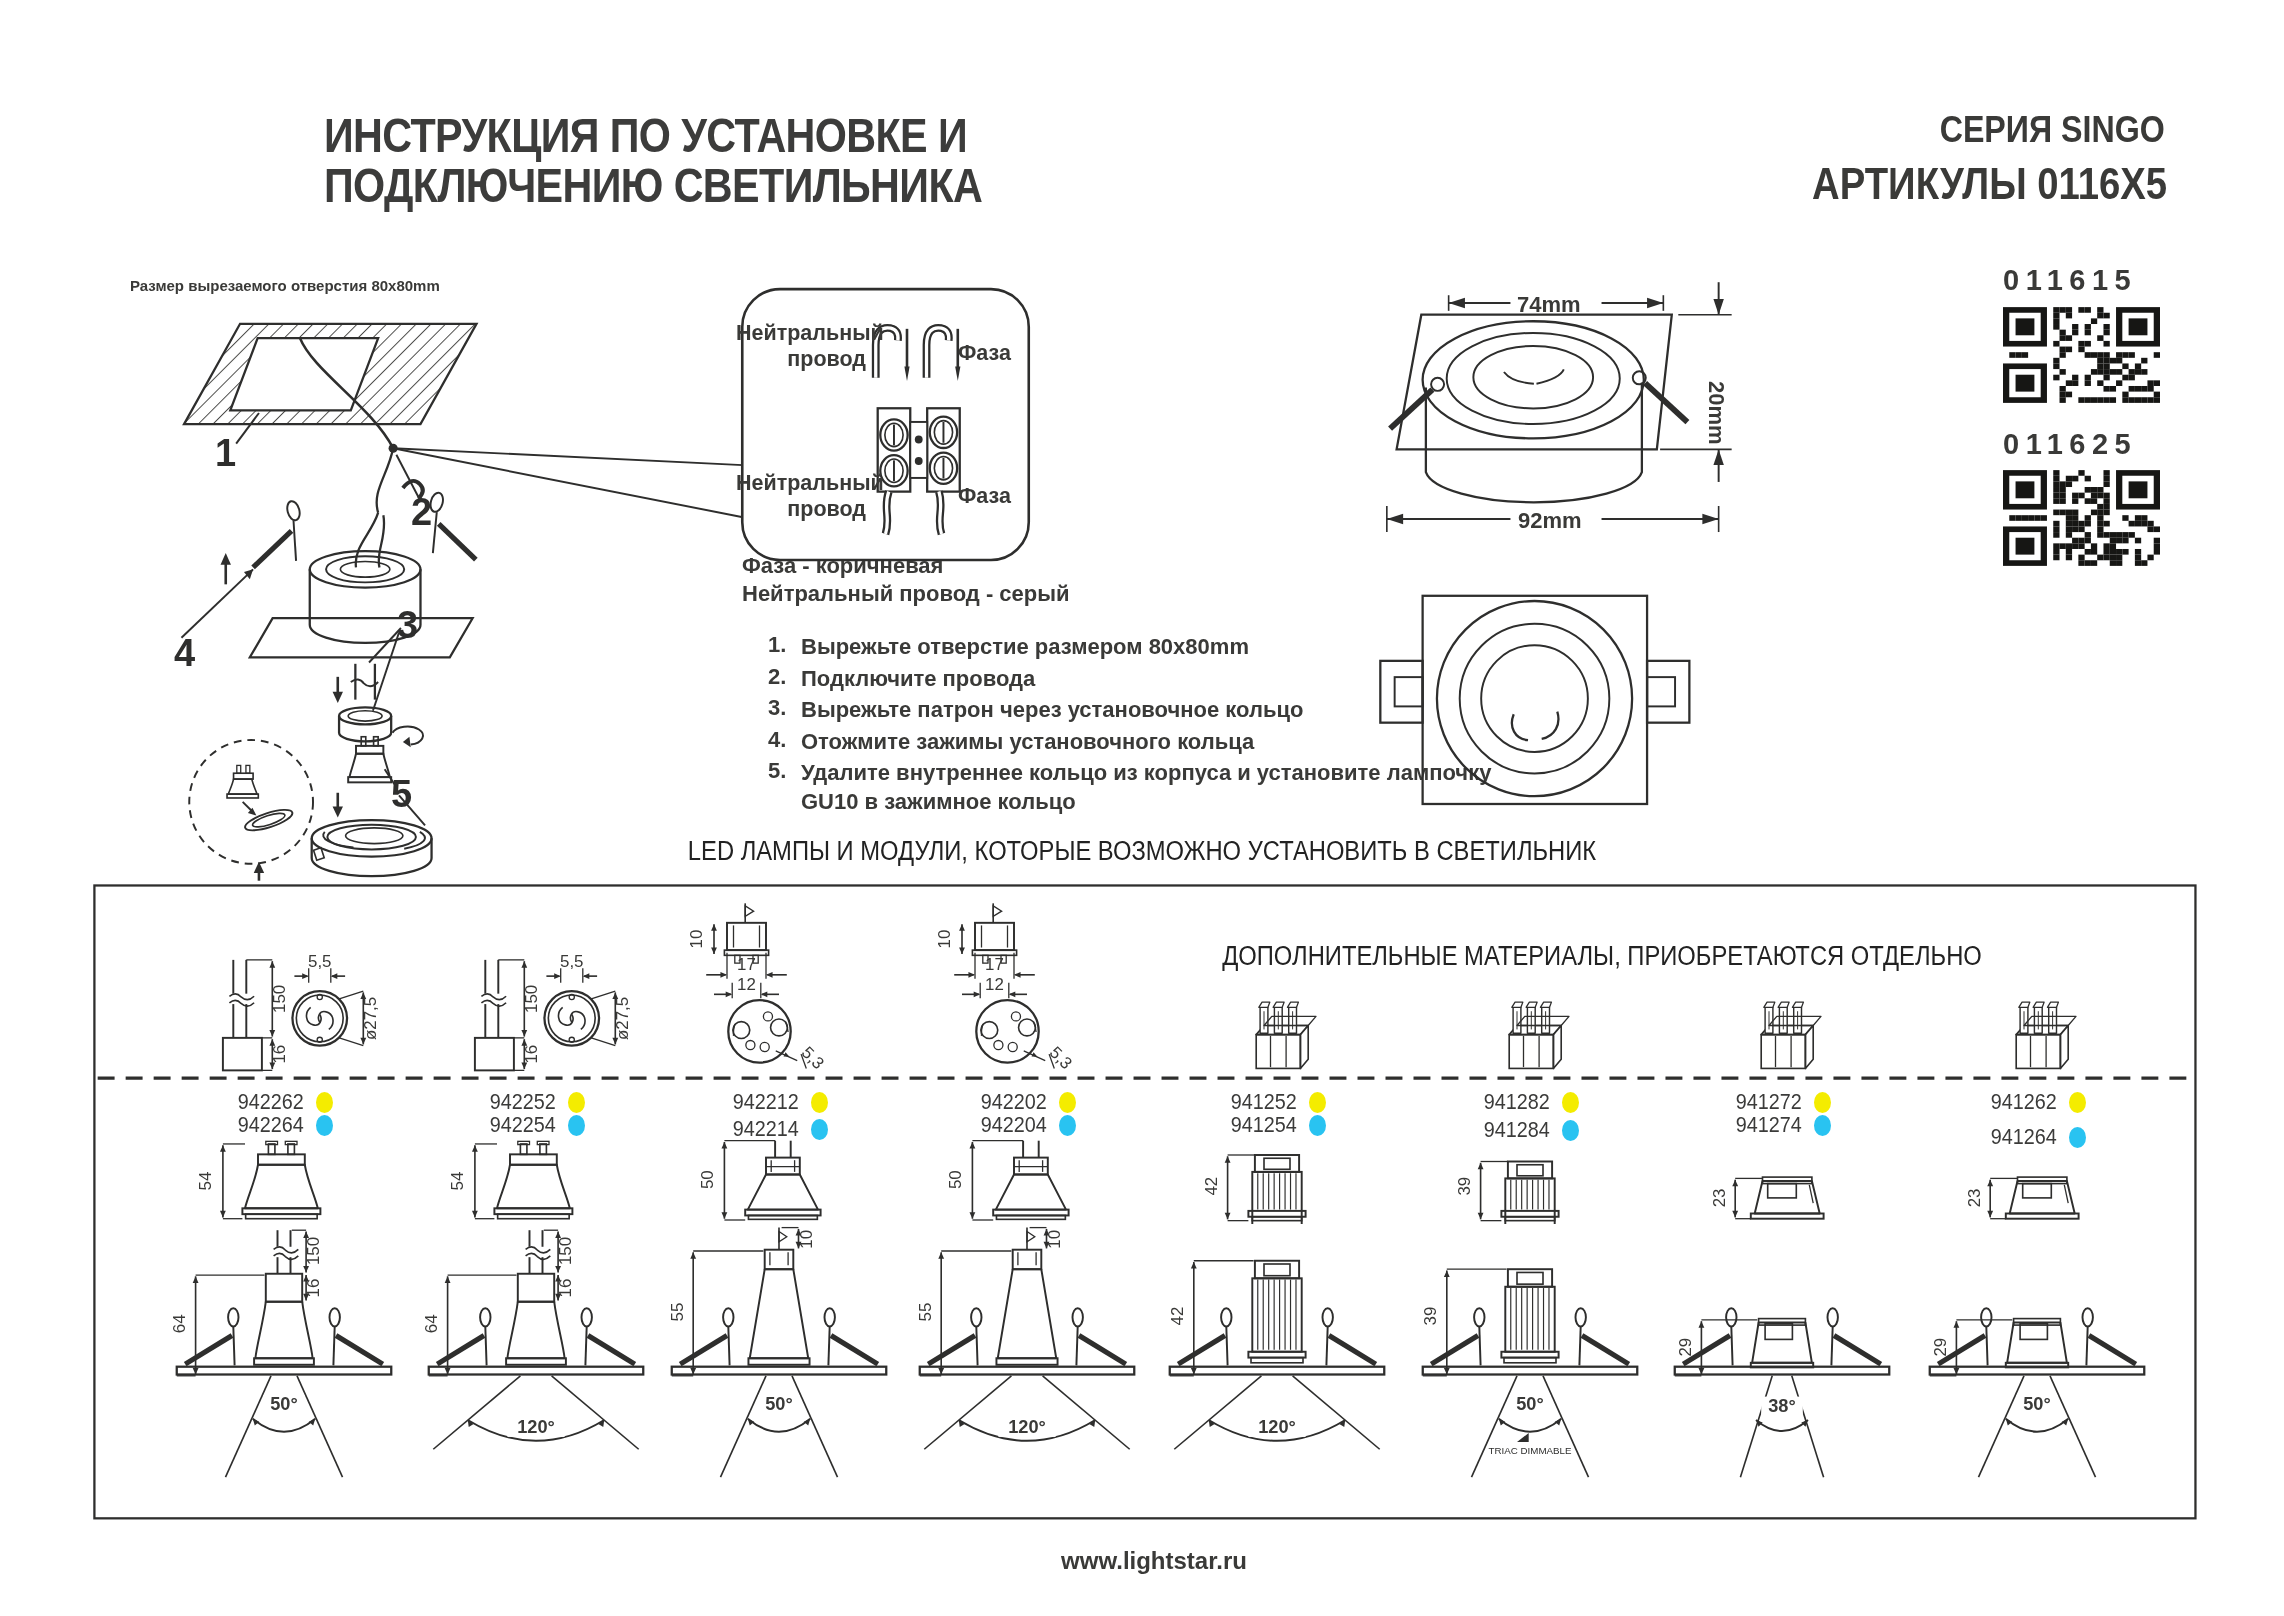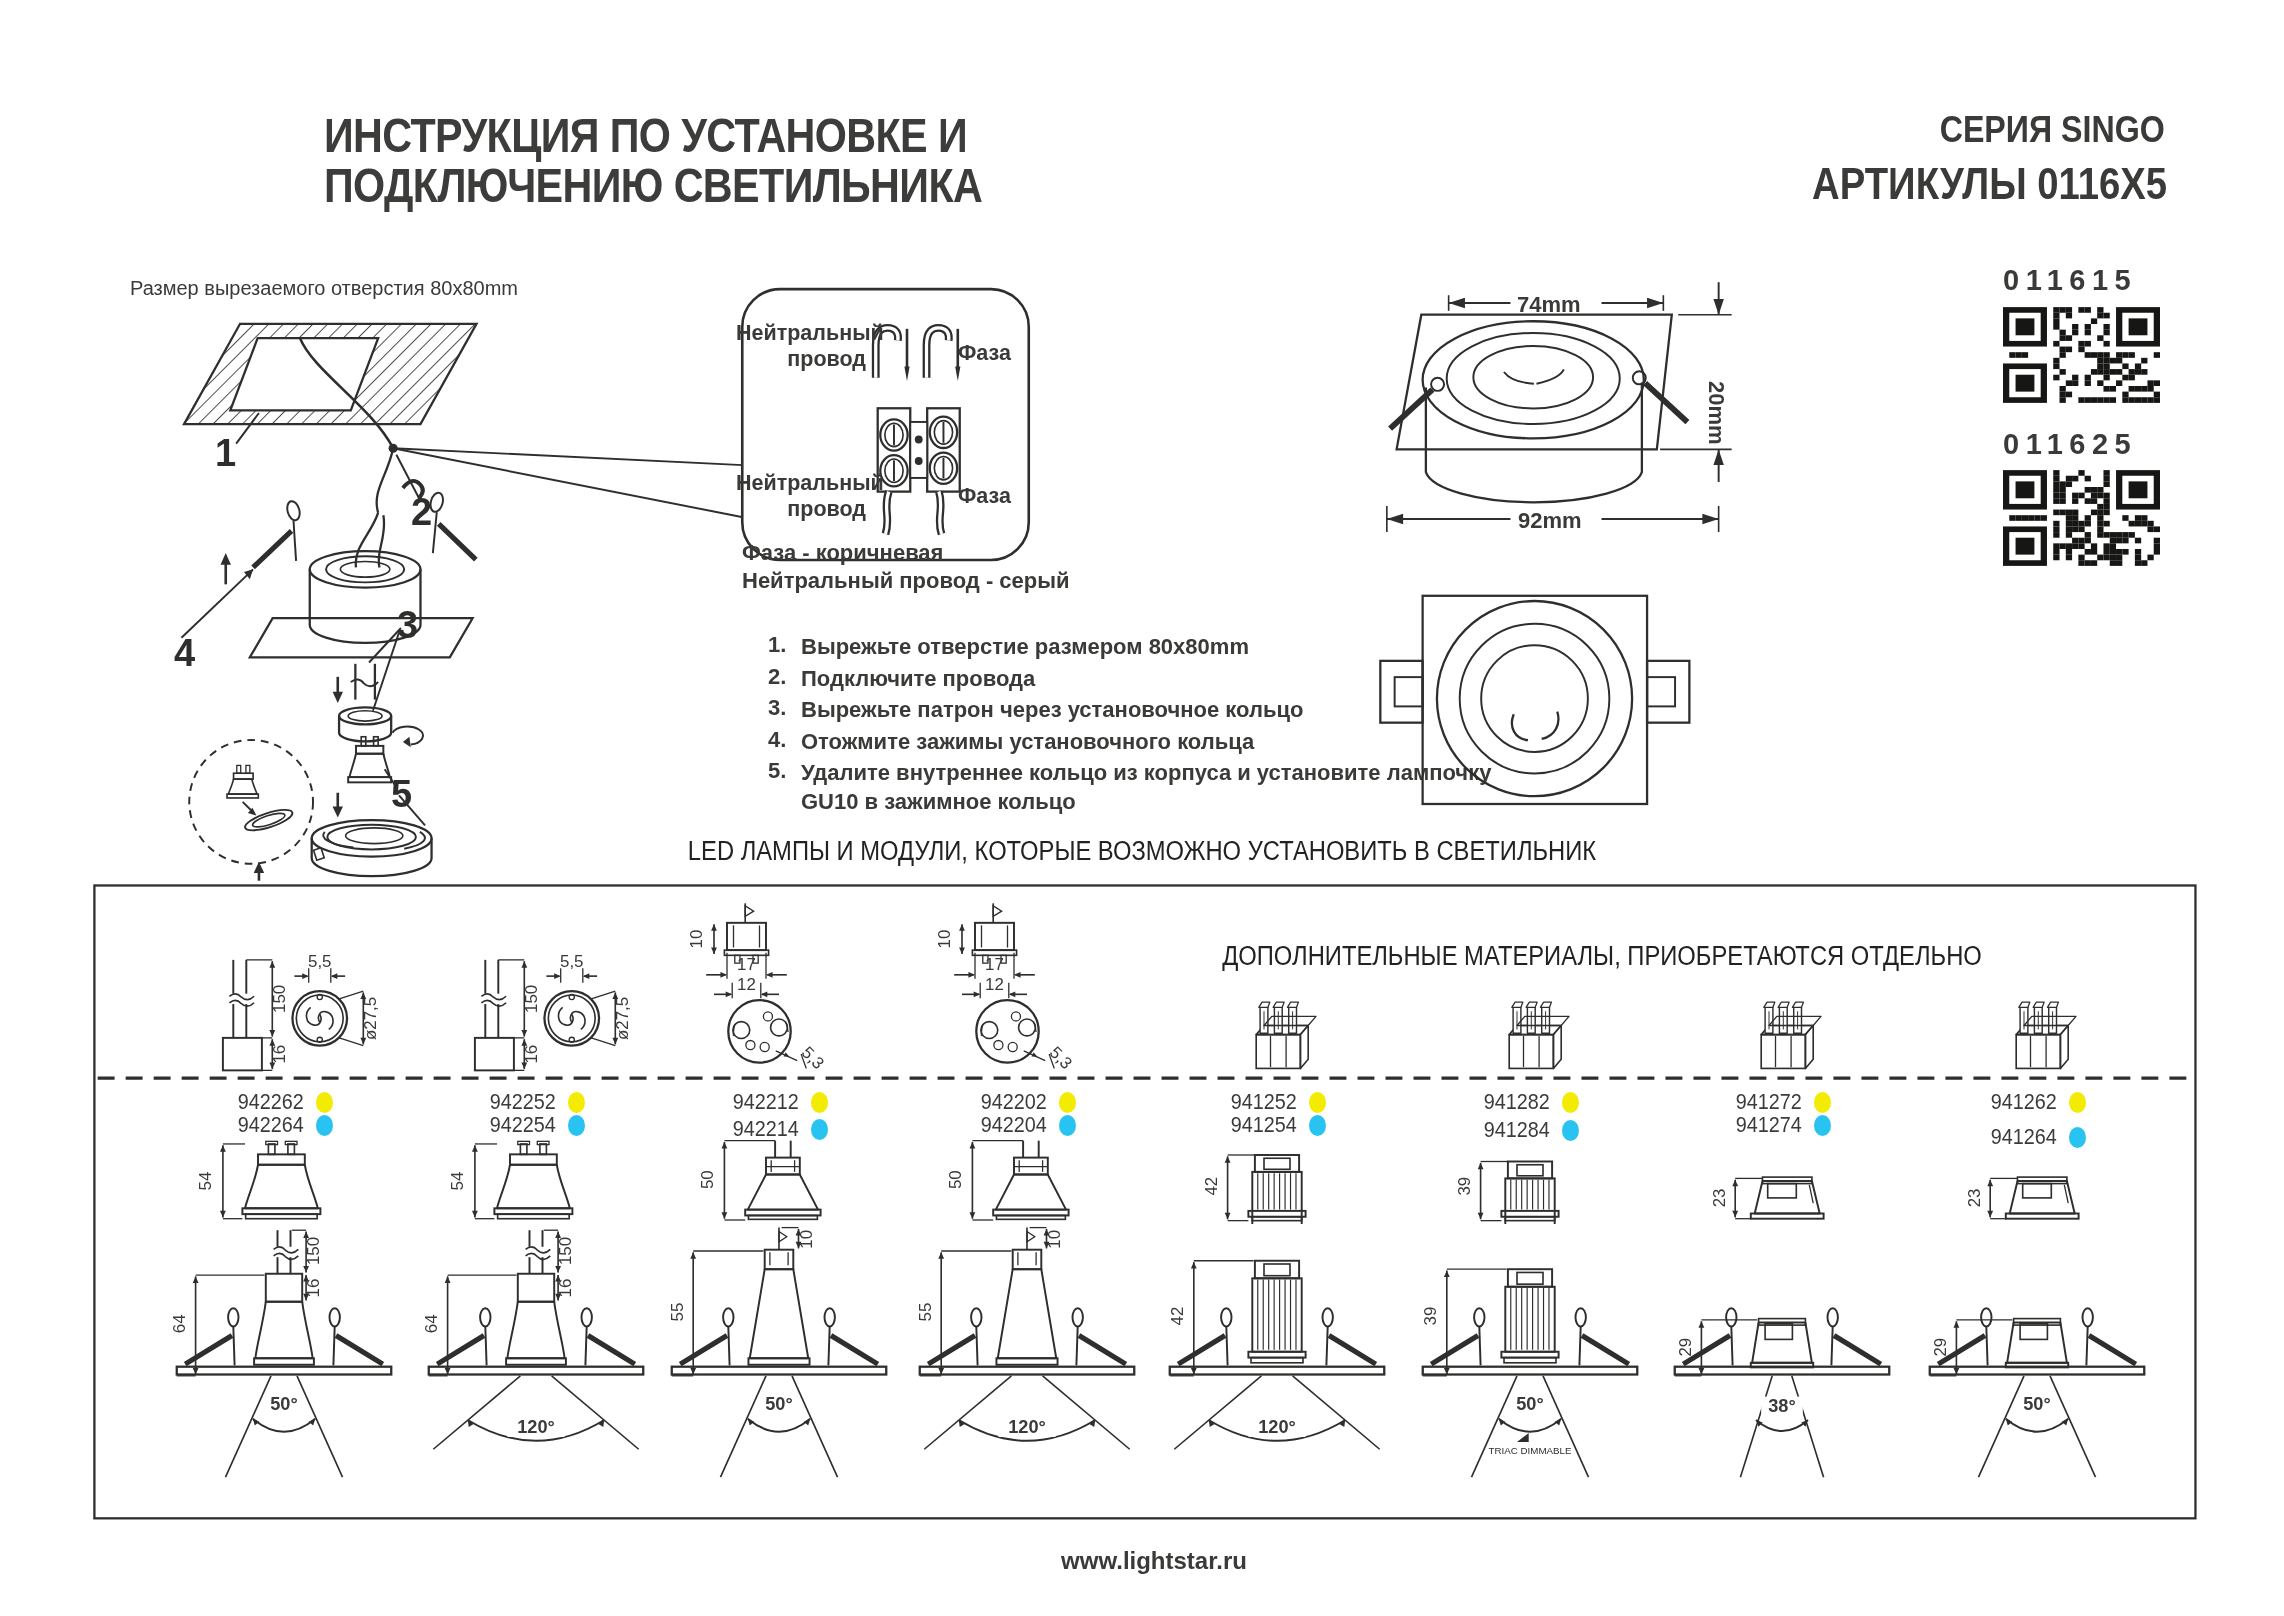--- a/index.html
+++ b/index.html
@@ -6,24 +6,24 @@
   .page{position:relative;width:2284px;height:1616px;background:#fff;overflow:hidden;
         font-family:"Liberation Sans",sans-serif;color:#3a3a38;}
   .abs{position:absolute;}
   .condL{transform:scaleX(.86);transform-origin:left top;}
   .condR{transform:scaleX(.87);transform-origin:right top;}
   .condC{transform:scaleX(.88);transform-origin:center top;}
   .b{font-weight:700;}
   .title{font-size:48px;letter-spacing:-0.7px;white-space:nowrap;color:#3c3c3b;}
   .series{font-size:37px;white-space:nowrap;}
   .articles{font-size:44px;white-space:nowrap;}
-  .caption{font-size:20px;font-weight:400;}
+  .caption{font-size:15px;font-weight:700;}
   .stepnum{font-size:38px;font-weight:700;color:#2e2e2d;}
   .wlabel{font-size:21.5px;font-weight:700;line-height:26px;}
-  .note{font-size:22px;font-weight:700;}
+  .note{font-size:22px;font-weight:700;margin-top:13px;}
   .ins-row{display:flex;align-items:flex-start;}
   .ins-num{width:33px;font-size:22px;font-weight:700;flex:0 0 33px;}
   .ins-text{font-size:22px;font-weight:700;width:736px;line-height:29px;}
   .sec-title{font-size:27px;font-weight:400;white-space:nowrap;color:#222;}
   .qr-label{font-size:29px;font-weight:700;letter-spacing:6.5px;text-align:left;width:157px;}
   .dimtxt{font-size:22px;font-weight:700;}
   .footer-url{font-size:24px;font-weight:700;text-align:center;width:100%;}
   .col{position:absolute;width:234px;height:633px;top:885px;}
   .colsvg{position:absolute;left:0;}
   .code-row{position:absolute;width:100%;display:flex;justify-content:center;align-items:center;gap:8.5px;height:22px;}

